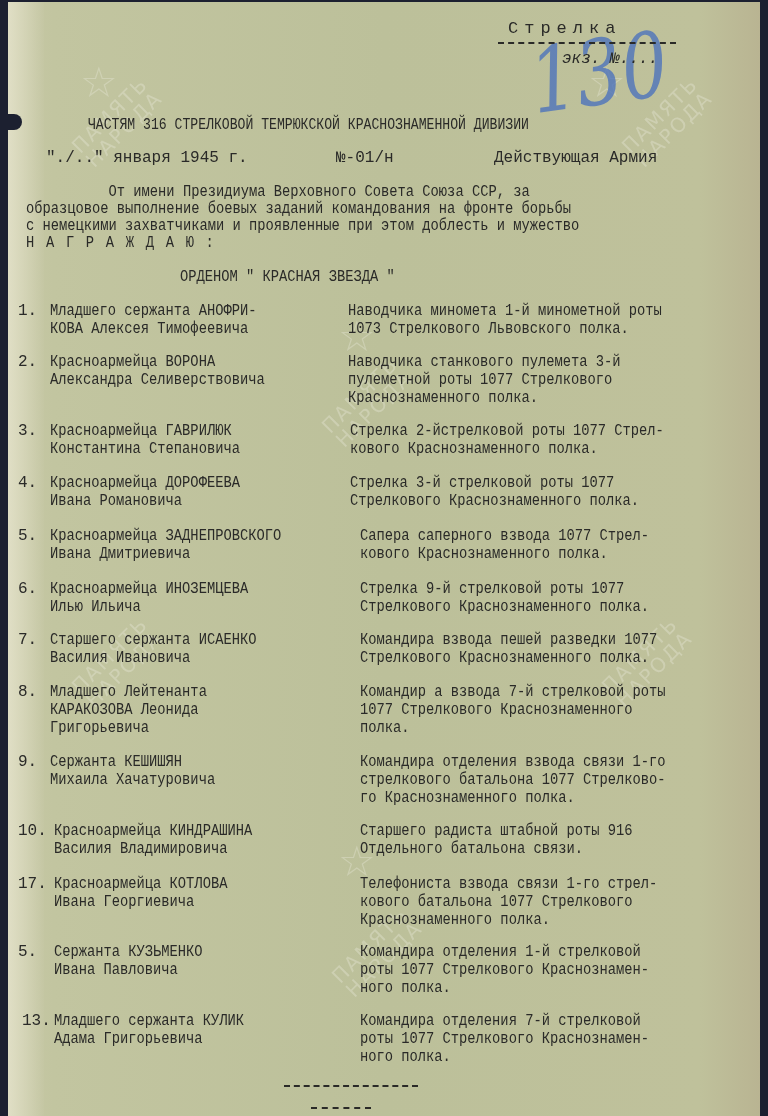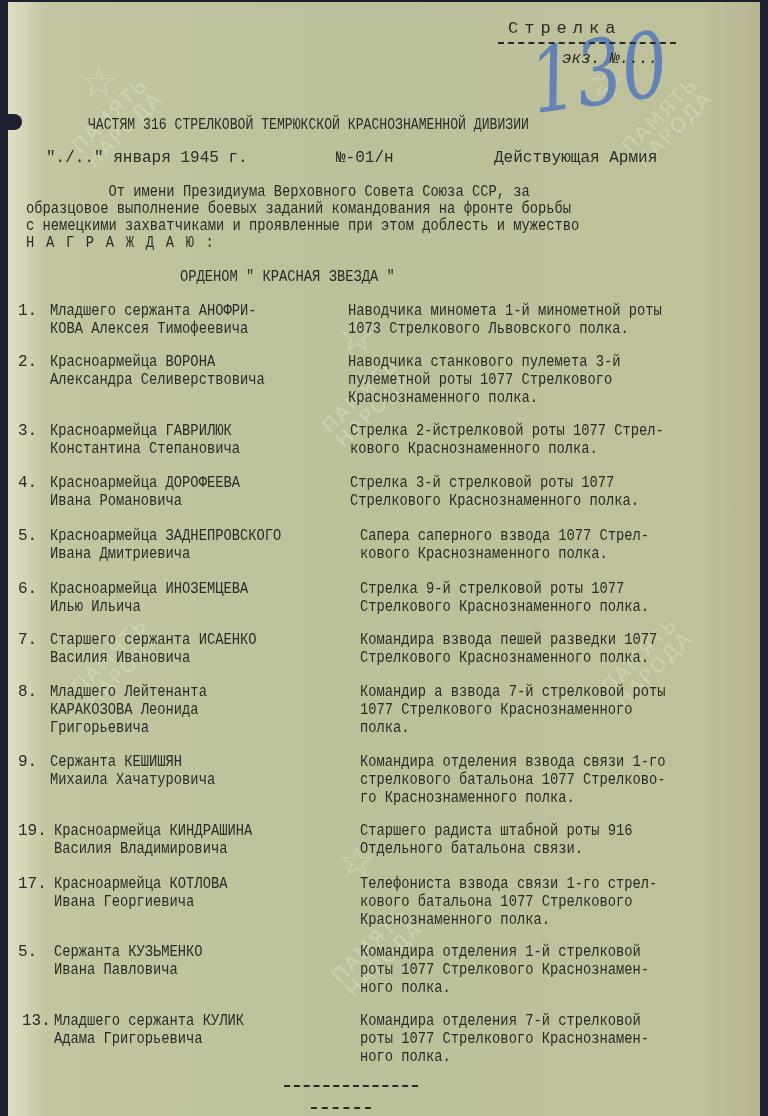--- a/index.html
+++ b/index.html
@@ -189,21 +189,21 @@
         <div>Сержанта КЕШИШЯН</div>
         <div>Михаила Хачатуровича</div>
       </div>
     <div class="pos" style="left:352px;">
         <div>Командира отделения взвода связи 1-го</div>
         <div>стрелкового батальона 1077 Стрелково-</div>
         <div>го Краснознаменного полка.</div>
       </div>
   </div>
   <div class="entry" style="top:820px;">
-    <span class="num">19.</span>
+    <span class="num">10.</span>
     <div class="name" style="left:46px;">
         <div>Красноармейца КИНДРАШИНА</div>
         <div>Василия Владимировича</div>
       </div>
     <div class="pos" style="left:352px;">
         <div>Старшего радиста штабной роты 916</div>
         <div>Отдельного батальона связи.</div>
       </div>
   </div>
   <div class="entry" style="top:873px;">

